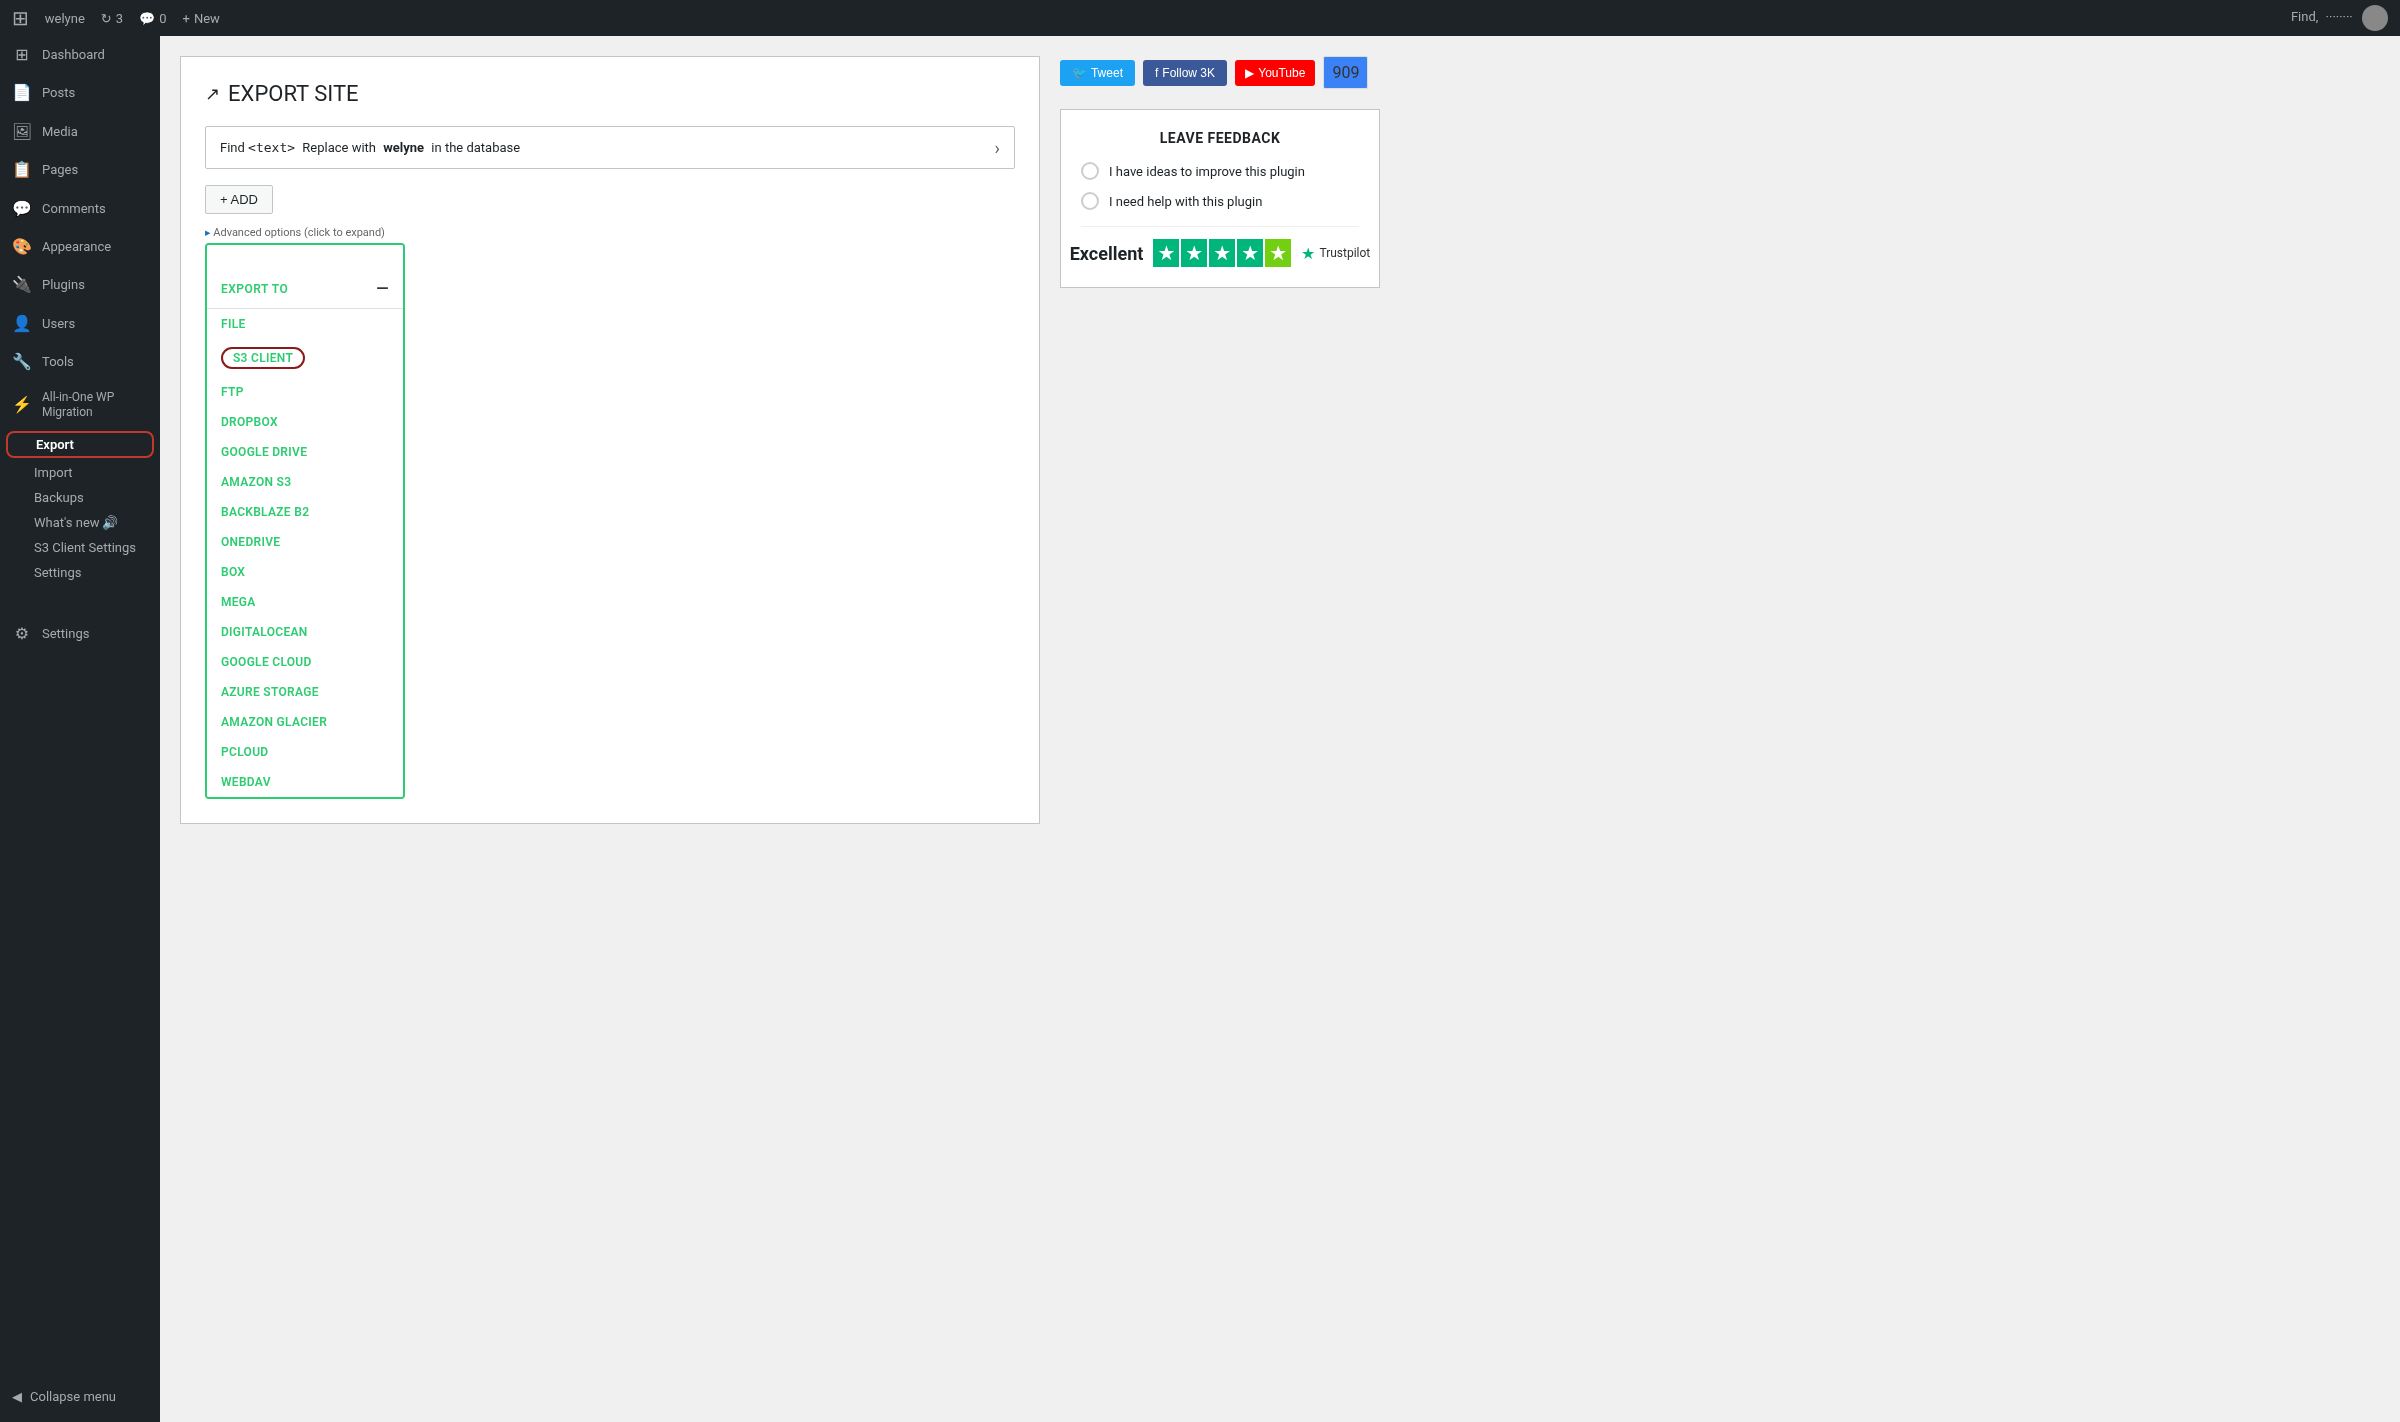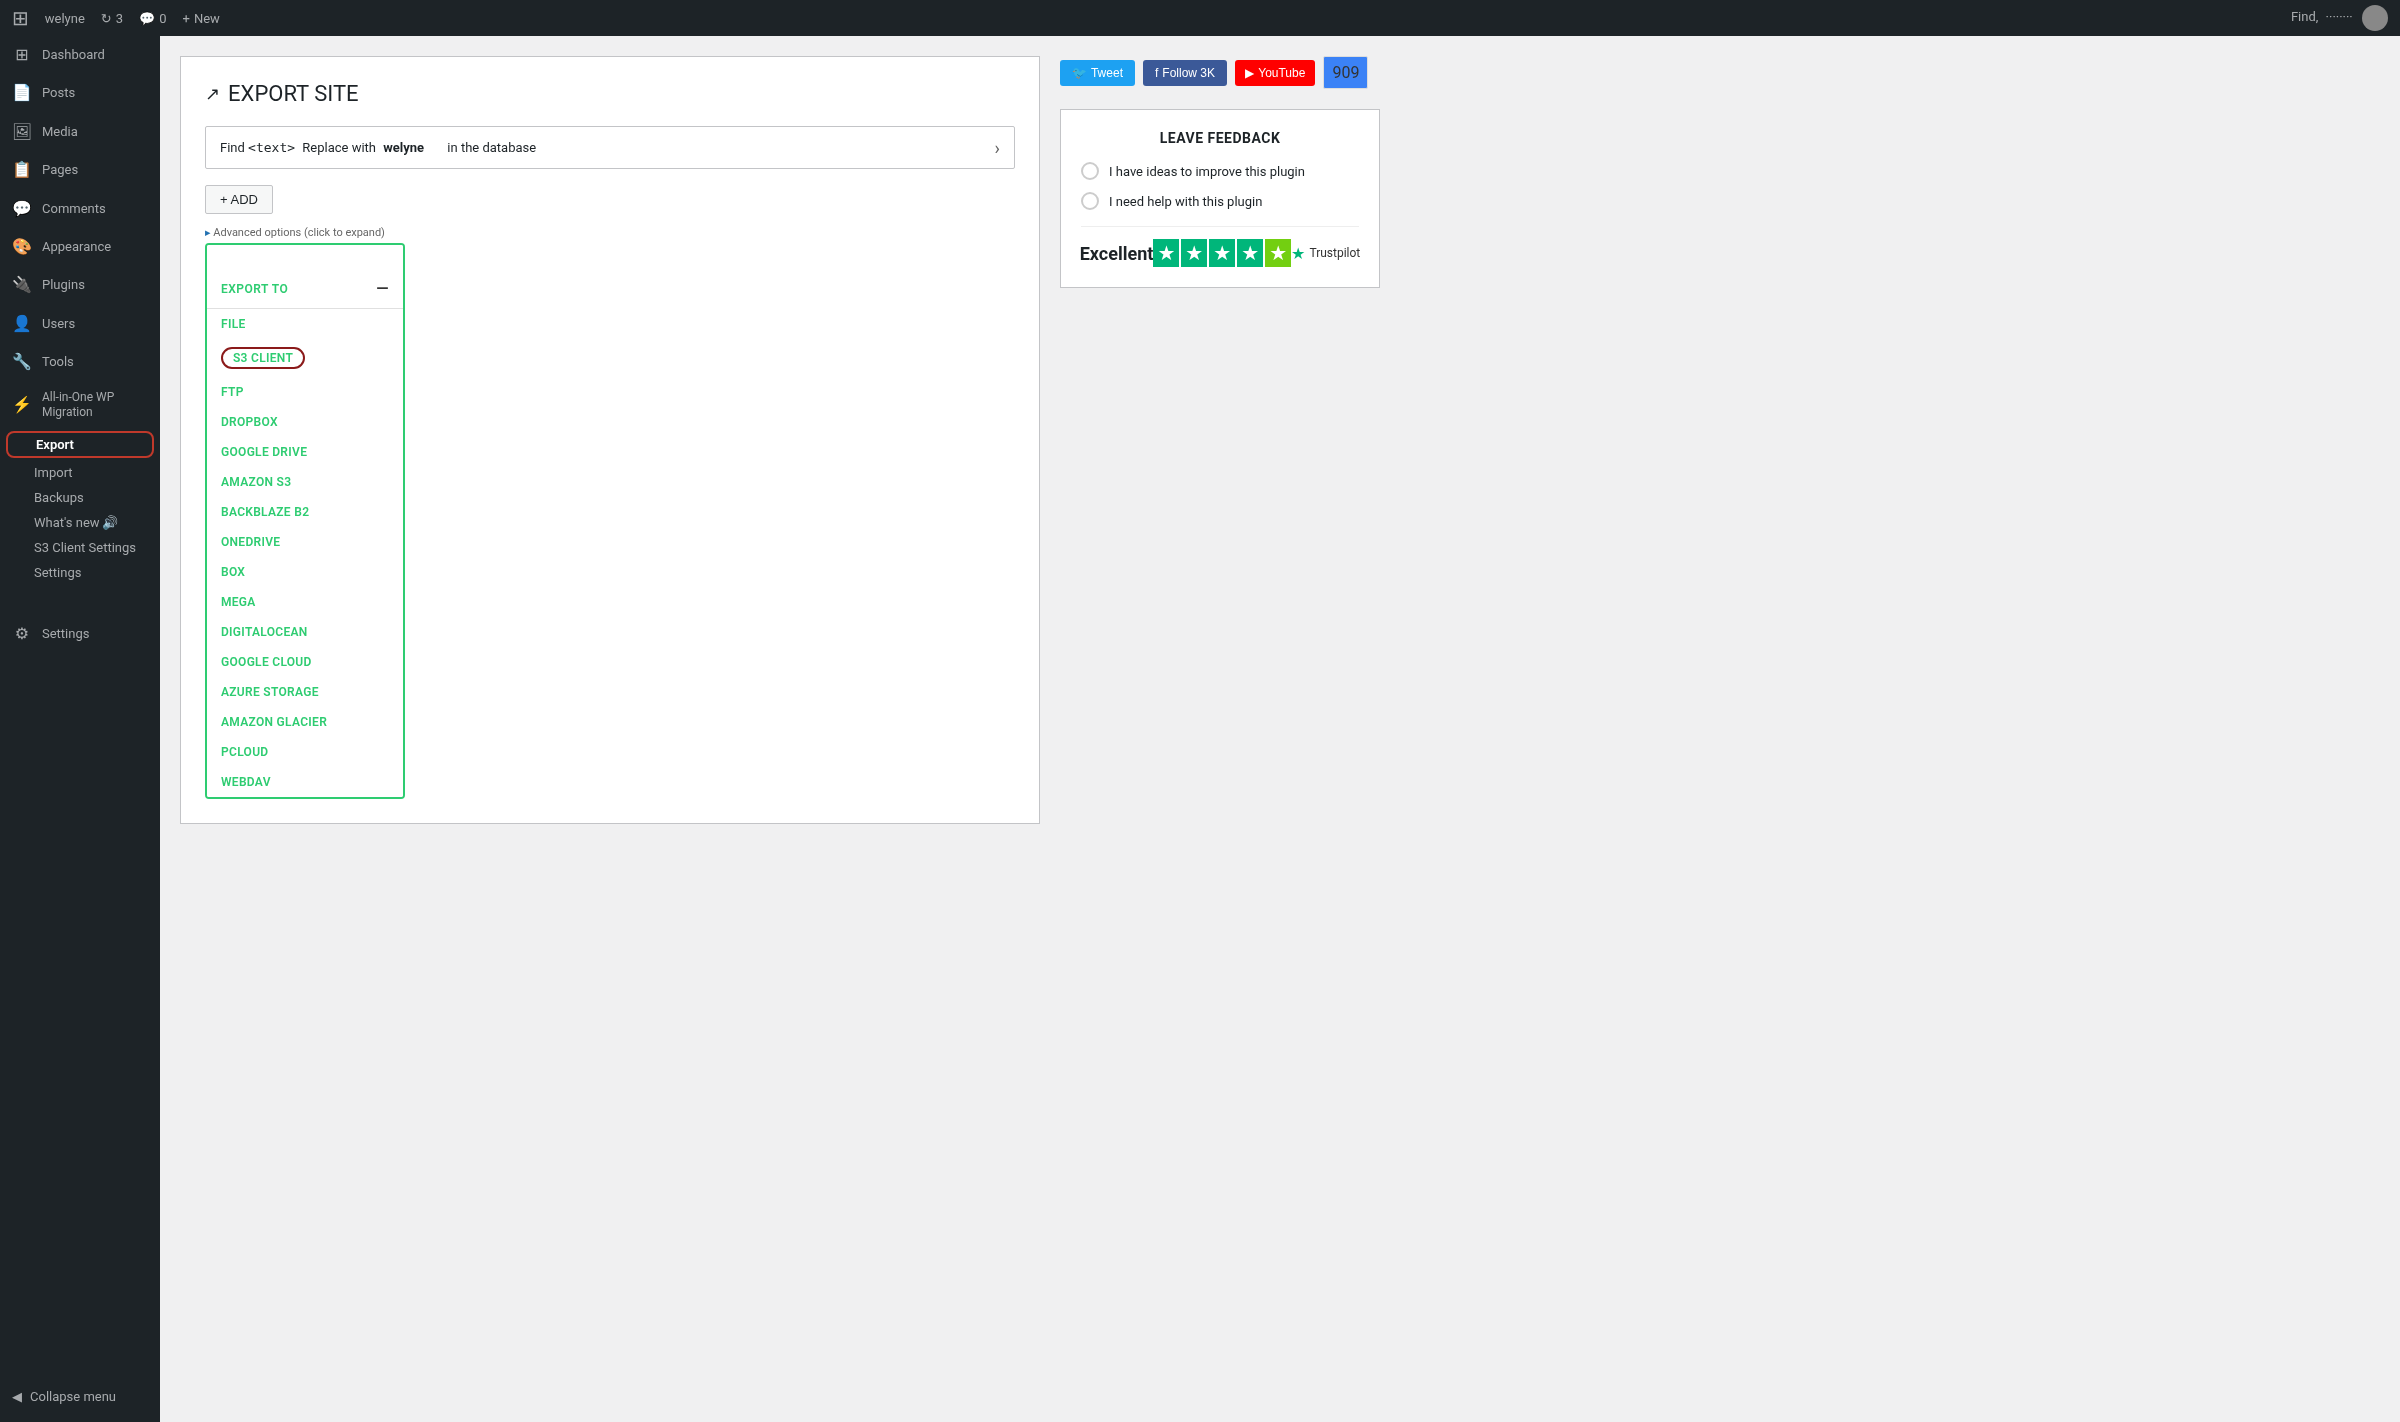--- a/index.html
+++ b/index.html
@@ -248,21 +248,21 @@
       width: 18px;
       height: 18px;
       border: 2px solid #ccc;
       border-radius: 50%;
       flex-shrink: 0;
     }
     .trustpilot-row {
       display: flex;
       align-items: center;
       justify-content: center;
-      gap: 0;
+      gap: 10px;
       margin-top: 16px;
       padding-top: 12px;
       border-top: 1px solid #eee;
     }
     .trustpilot-word { font-size: 18px; font-weight: 700; color: #1d2327; }
     .trustpilot-stars {
       display: flex;
       gap: 2px;
     }
     .star { font-size: 20px; }
@@ -395,21 +395,21 @@
           <span>EXPORT SITE</span>
         </h1>
 
         
         <div class="find-replace-bar">
           <div>
             <span>Find</span>
             <code>&lt;text&gt;</code>
             <span style="margin: 0 4px;">Replace with</span>
             <strong>welyne</strong>
-            <span style="margin-left:20px;">in the database</span>
+            <span style="margin-left:4px;">in the database</span>
           </div>
           <span class="find-replace-arrow">›</span>
         </div>
 
         
         <button class="add-btn">+ ADD</button>
 
         
         <div class="advanced-options">
           ▸ <span>Advanced options</span>

